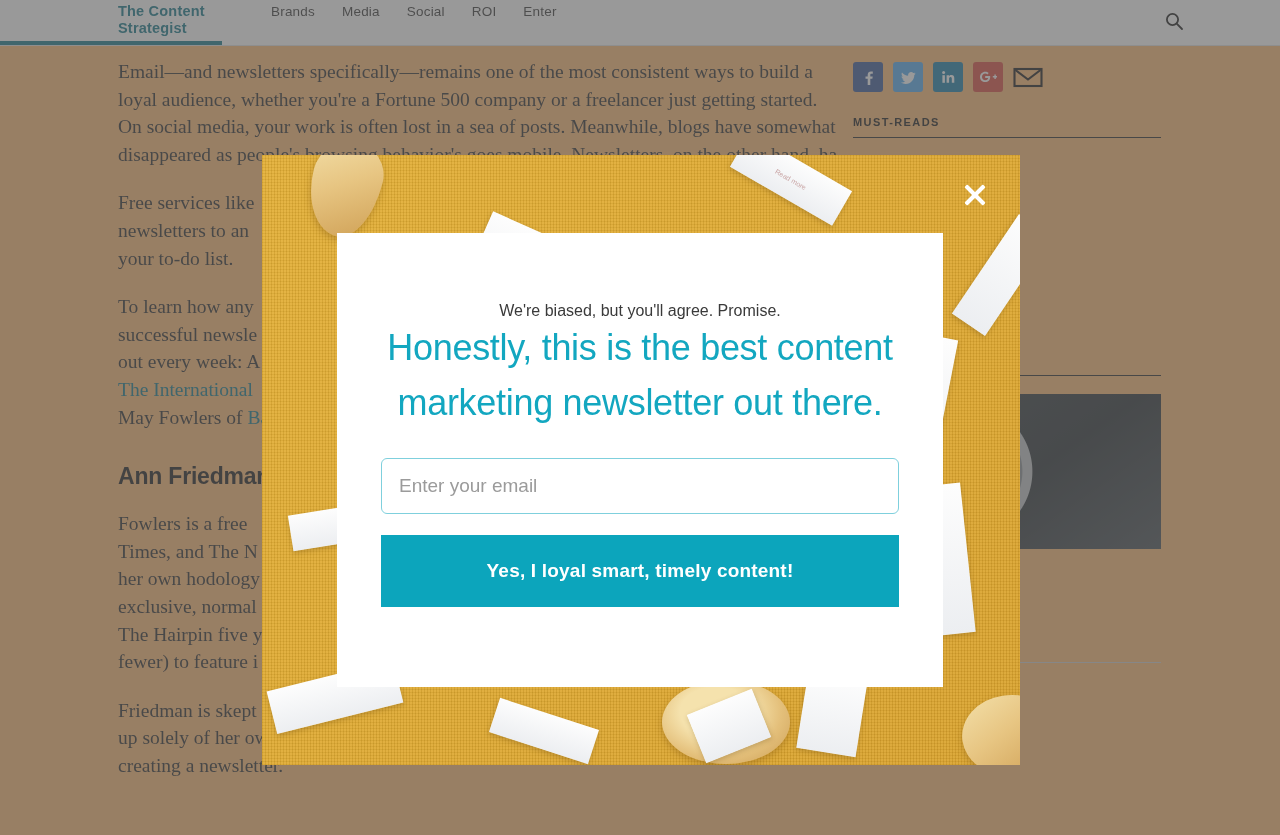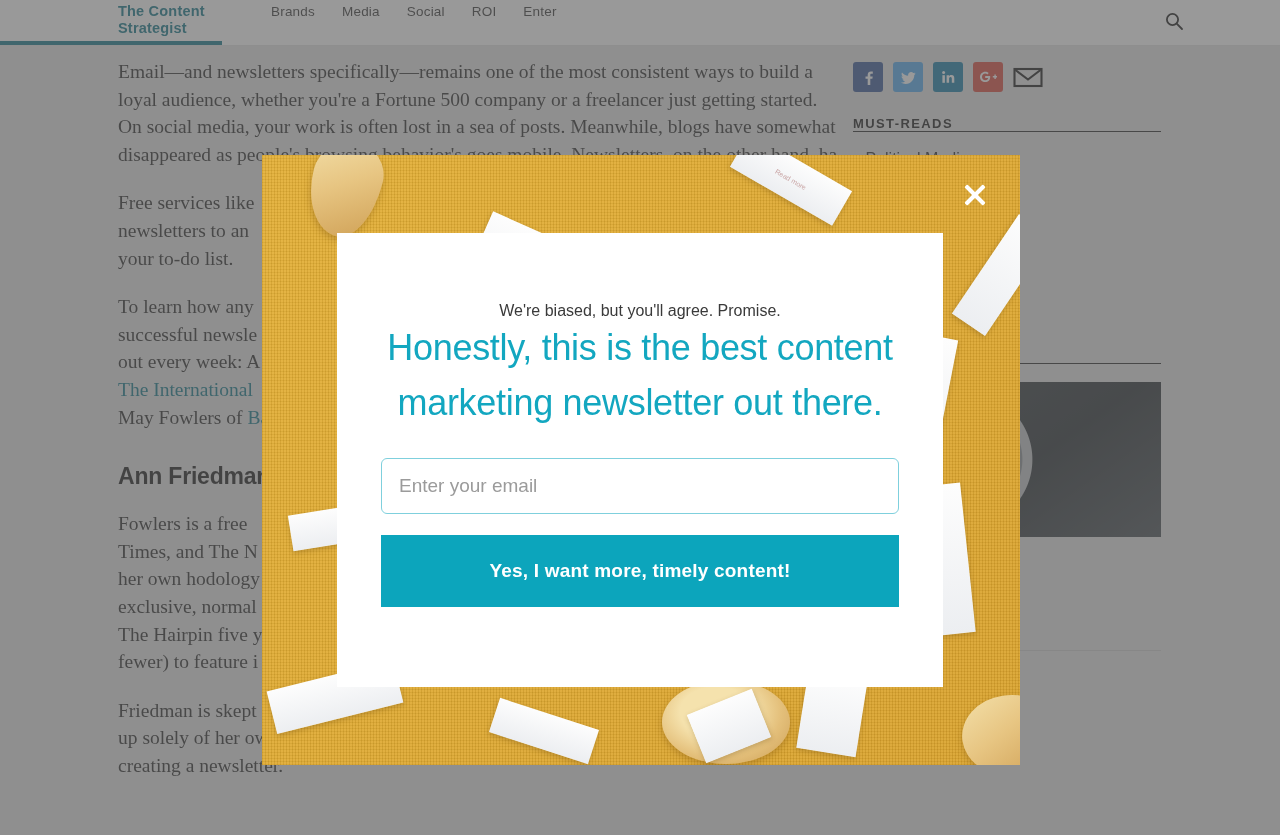--- a/index.html
+++ b/index.html
@@ -13,21 +13,21 @@
   body {
     font-family: "Liberation Sans", sans-serif;
     background: #ffffff;
     position: relative;
   }
 
   
   #page {
     position: absolute;
     inset: 0;
-    background: #e5e5e5;
+    background: #fdba74;
   }
 
   
   #site-header {
     position: absolute;
     top: 0; left: 0;
     width: 1280px;
     height: 46px;
     background: #ffffff;
     border-bottom: 1px solid #e3e3e3;
@@ -117,24 +117,25 @@
     cursor: pointer;
   }
   .share-icon svg { display: block; }
   .si-fb { background: #3b5998; }
   .si-tw { background: #55acee; }
   .si-in { background: #1b7fa8; }
   .si-gp { background: #dc4e41; }
   .si-mail { background: transparent; }
 
   .side-section-title {
-    font-size: 13px;
+    font-size: 11px;
     font-weight: bold;
     letter-spacing: 1.4px;
     color: #1d1d1d;
+    padding-bottom: 9px;
     border-bottom: 1px solid #2b2b2b;
   }
   .must-list { list-style: none; margin-top: 16px; }
   .must-list li {
     font-size: 16px;
     line-height: 21px;
     color: #2f2f2f;
     margin-bottom: 24px;
     cursor: pointer;
   }
@@ -465,14 +466,14 @@
   <div class="slip" id="slip-10"></div>
   <div class="slip" id="slip-11"></div>
 
   <div id="modal-close"></div>
 </div>
 
 <div id="signup-card">
   <div id="signup-sub">We're biased, but you'll agree. Promise.</div>
   <div id="signup-headline">Honestly, this is the best content marketing newsletter out there.</div>
   <input id="email-input" type="text" placeholder="Enter your email" style="">
-  <button id="signup-submit">Yes, I want more, timely content!</button>
+  <button id="signup-submit">Yes, I loyal smart, timely content!</button>
 </div>
 
 </body></html>

